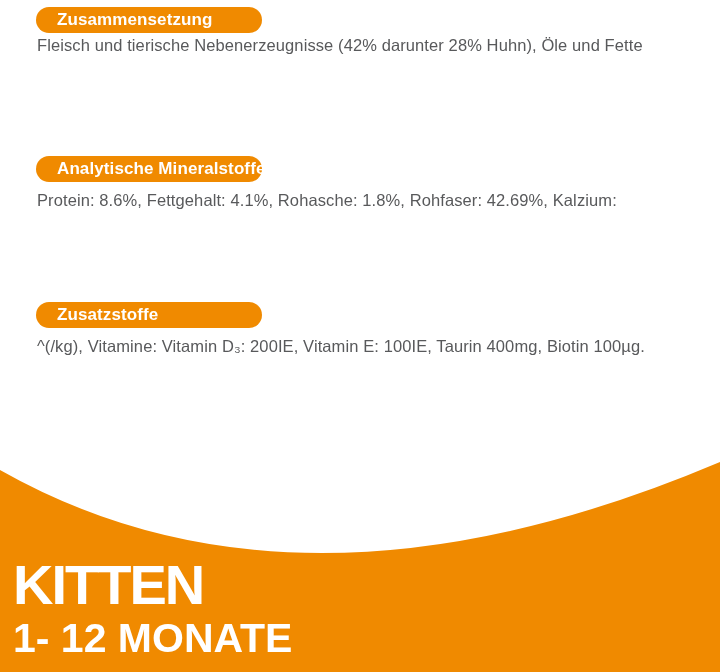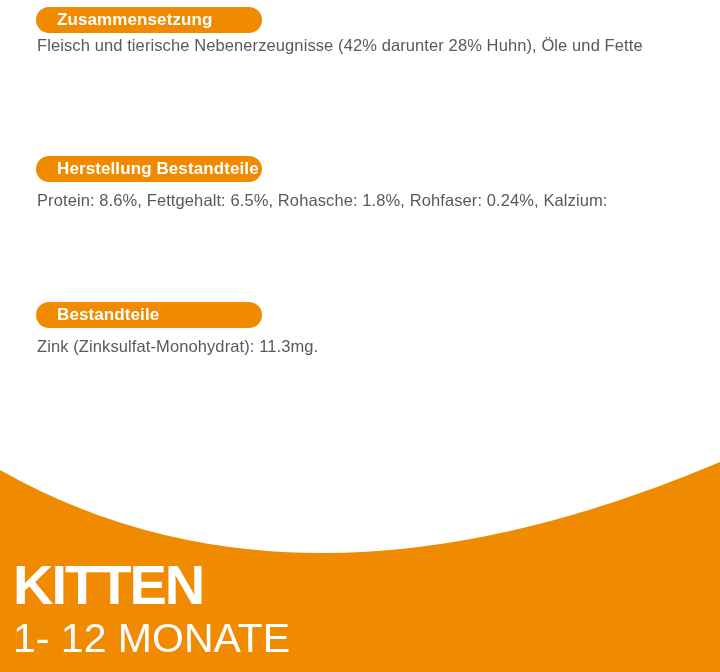--- a/index.html
+++ b/index.html
@@ -64,44 +64,44 @@
     line-height: 1;
     letter-spacing: -2px;
     white-space: nowrap;
   }
   .footer-subtitle {
     position: absolute;
     left: 13px;
     top: 618px;
     color: #ffffff;
     font-size: 41px;
-    font-weight: 400;
+    font-weight: 700;
     line-height: 1;
     letter-spacing: 0px;
     white-space: nowrap;
   }
 </style>
 </head>
 <body>
 
 <div class="stage">
 
   <div class="badge b1">Zusammensetzung</div>
   <div class="para p1">
     <div class="line">Fleisch und tierische Nebenerzeugnisse (42% darunter 28% Huhn), Öle und Fette</div>
   </div>
 
-  <div class="badge b2">Herstellung Bestandteile</div>
+  <div class="badge b2">Analytische Mineralstoffe</div>
   <div class="para p2">
-    <div class="line">Protein: 8.6%, Fettgehalt: 6.5%, Rohasche: 1.8%, Rohfaser: 0.24%, Kalzium:</div>
+    <div class="line">Protein: 8.6%, Fettgehalt: 4.1%, Rohasche: 1.8%, Rohfaser: 42.69%, Kalzium:</div>
   </div>
 
-  <div class="badge b3">Bestandteile</div>
+  <div class="badge b3">Zusatzstoffe</div>
   <div class="para p3">
-    <div class="line">Zink (Zinksulfat-Monohydrat): 11.3mg.</div>
+    <div class="line">^(/kg), Vitamine: Vitamin D₃: 200IE, Vitamin E: 100IE, Taurin 400mg, Biotin 100µg.</div>
   </div>
 
   <svg class="footer-curve" viewBox="0 0 720 242" preserveAspectRatio="none" aria-hidden="true">
     <path d="M0,40 Q300,210 720,32 L720,242 L0,242 Z" fill="#F08A00"></path>
   </svg>
 
   <div class="footer-title">KITTEN</div>
   <div class="footer-subtitle">1- 12 MONATE</div>
 
 </div>

